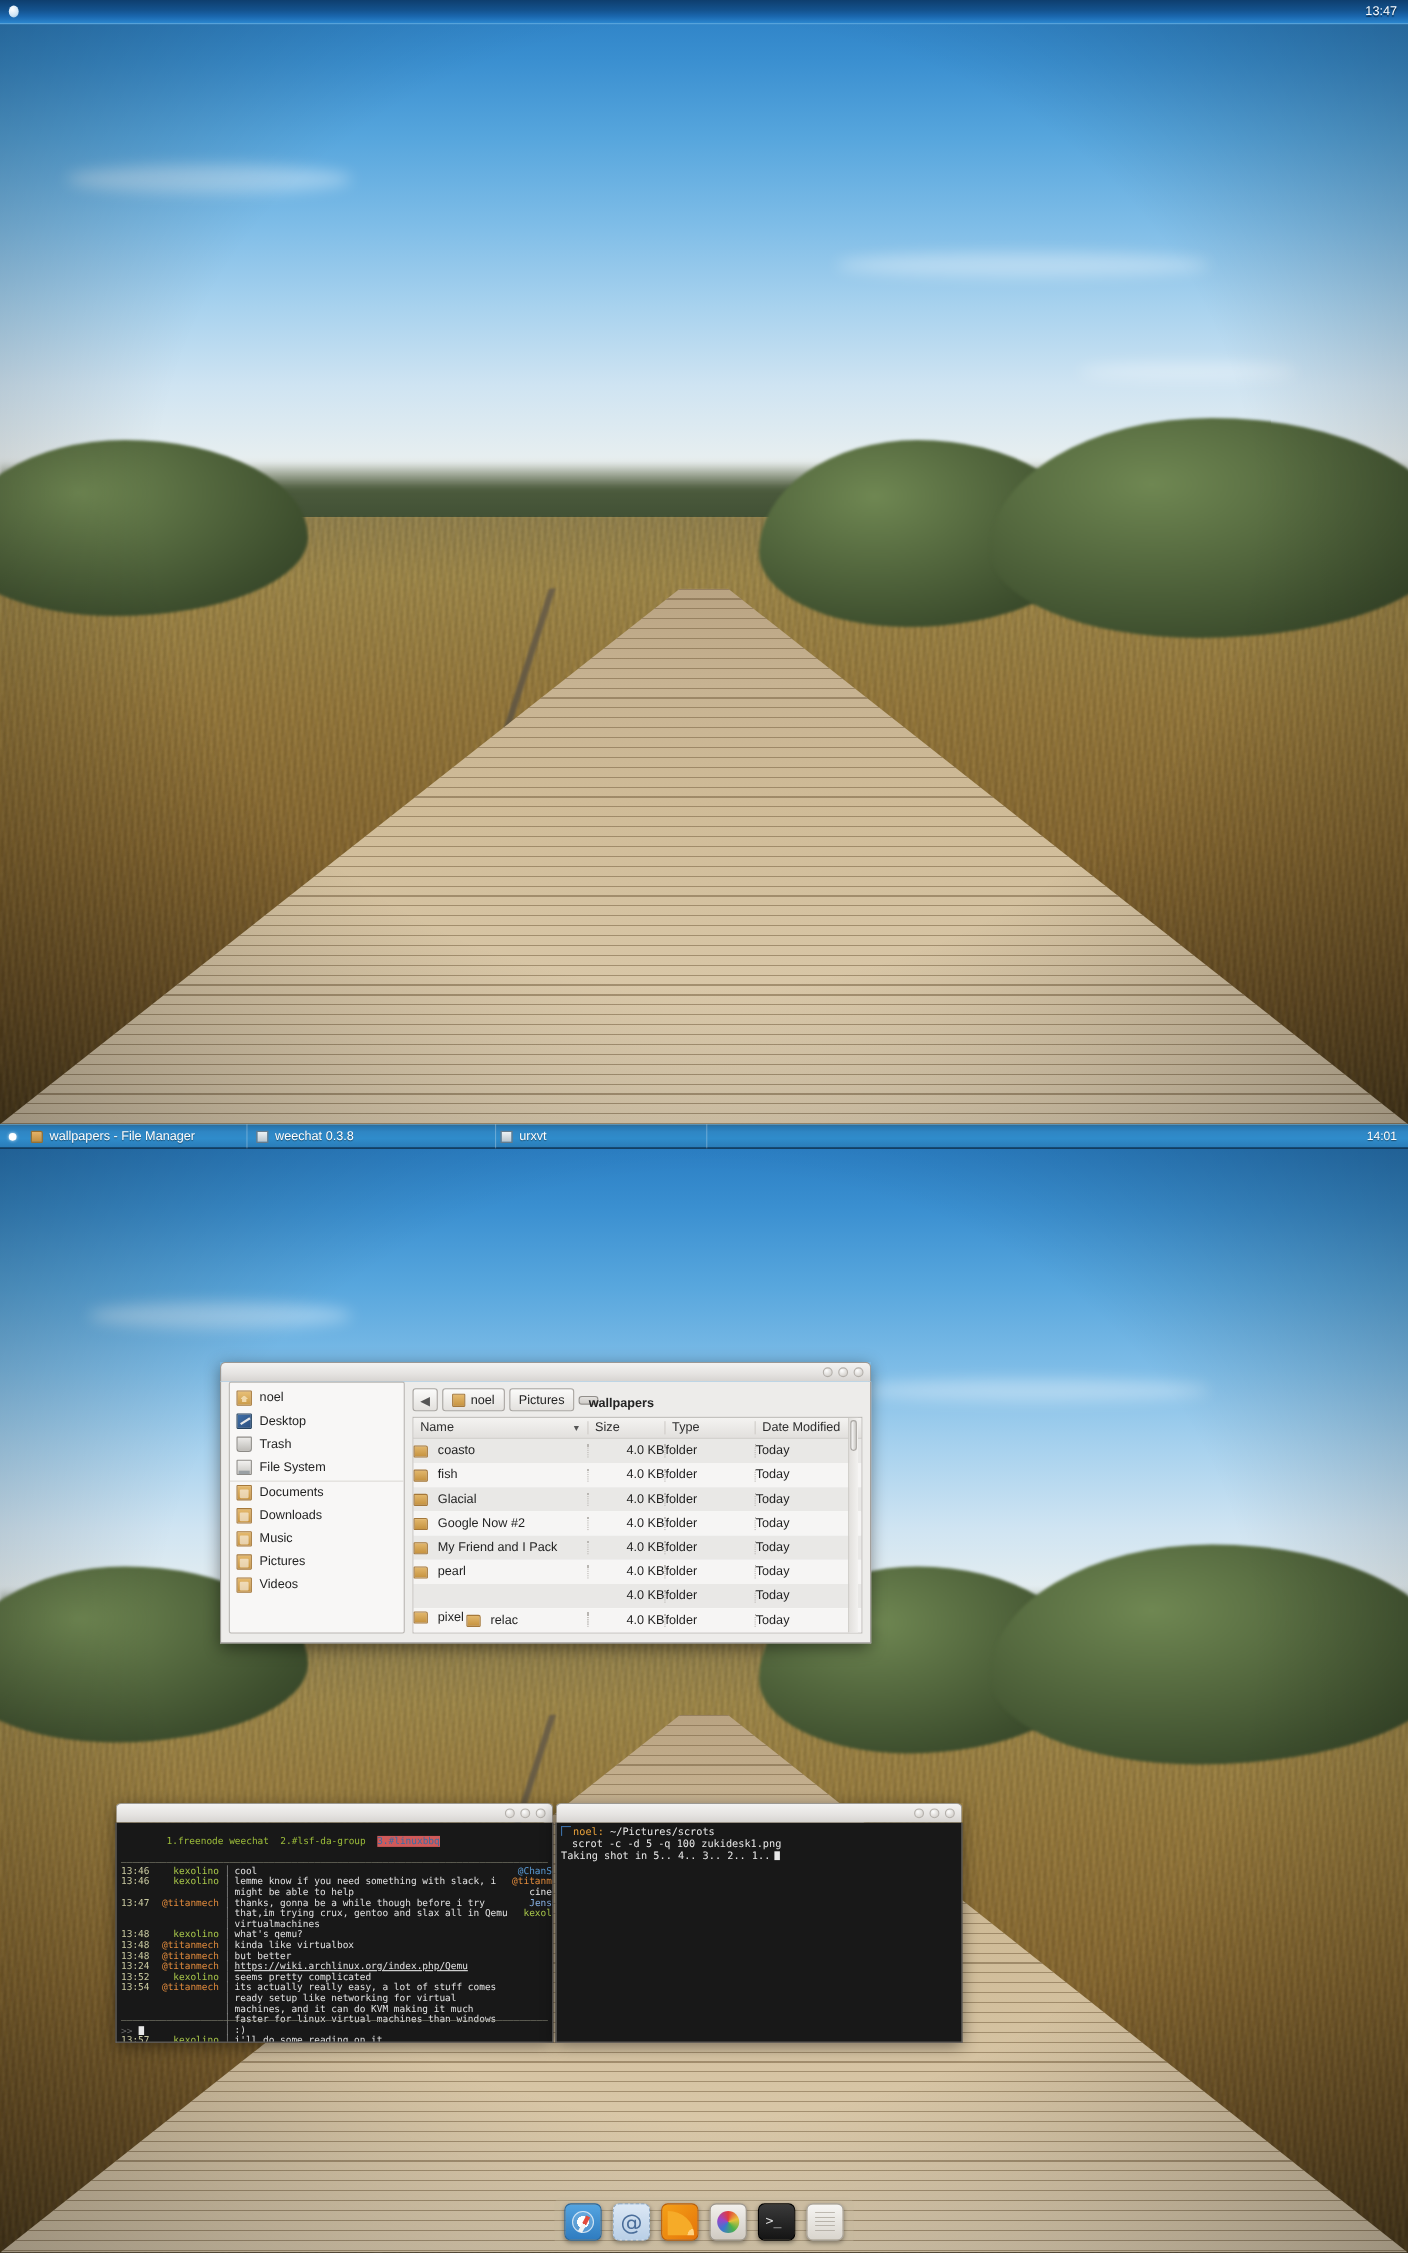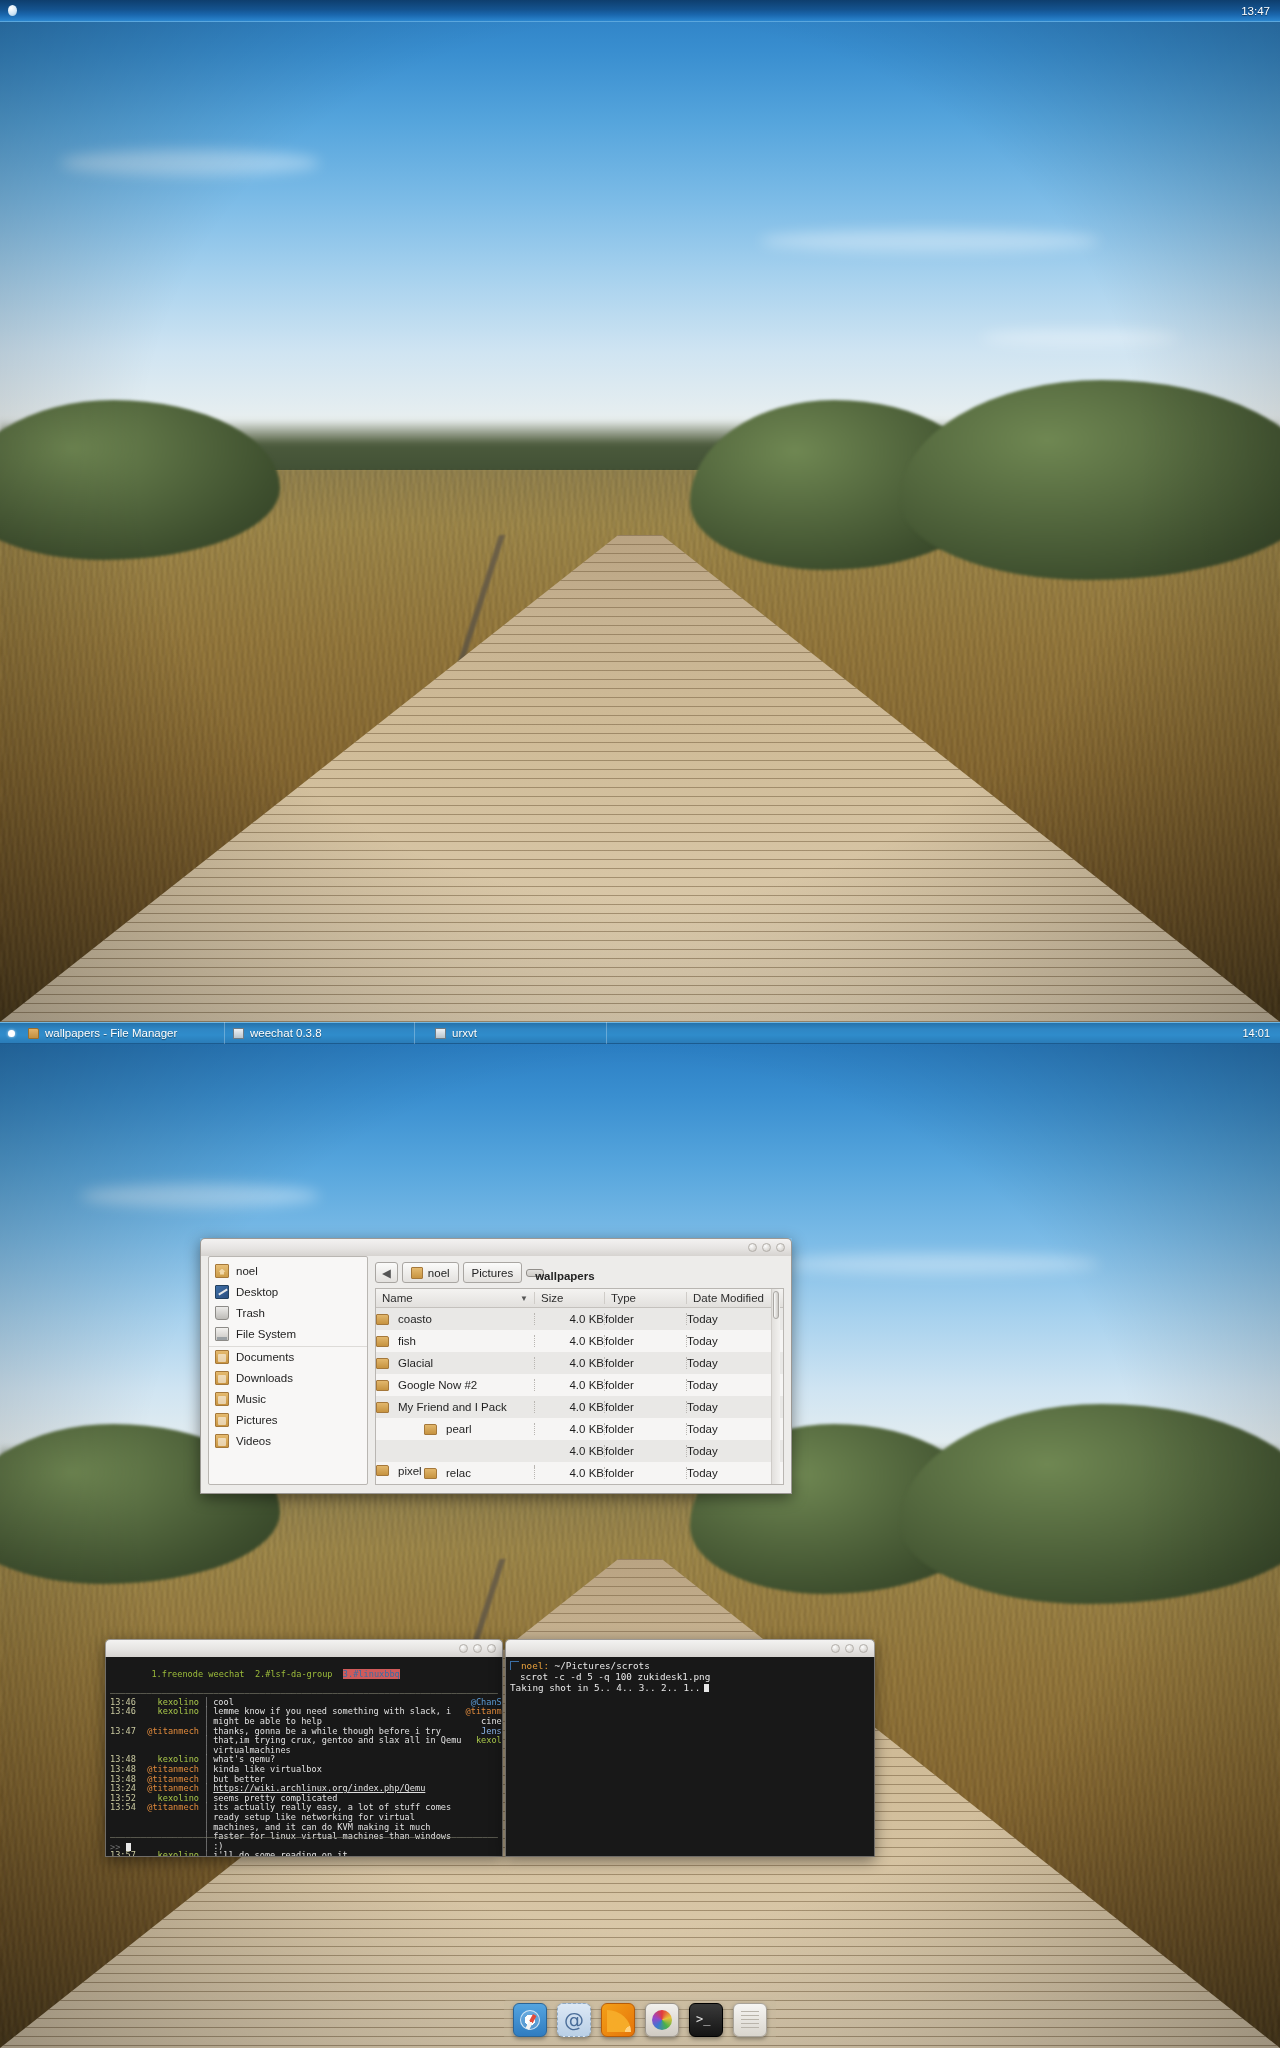--- a/index.html
+++ b/index.html
@@ -244,21 +244,21 @@
   <div class="taskbar" style="top:1022px;">
     <div class="dot"></div>
     <div class="tb-item" style="width:200px;">
       <span class="tb-ico folder"></span>
       <span>wallpapers - File Manager</span>
     </div>
     <div class="tb-item sep" style="width:190px; padding-left:8px;">
       <span class="tb-ico term"></span>
       <span>weechat 0.3.8</span>
     </div>
-    <div class="tb-item sep" style="width:192px; padding-left:20px;">
+    <div class="tb-item sep" style="width:192px; padding-left:4px;margin-left:36px;">
       <span class="tb-ico term"></span>
       <span>urxvt</span>
     </div>
     <div style="flex:1;border-left:1px solid rgba(255,255,255,.28);height:22px;"></div>
     <div class="clk">14:01</div>
   </div>
 
   <div class="wall" style="top:1044px; height:1004px;">
     <div class="sky"></div>
     <div class="cloudA" style="left:80px;top:140px;width:240px;height:24px;"></div>
@@ -384,21 +384,21 @@
             <div class="fm-row">
               <div class="c-name" style="justify-content:flex-start;">
                 <span class="rowfold"></span>
                 <span>My Friend and I Pack</span>
               </div>
               <div class="c-size">4.0 KB</div>
               <div class="c-type">folder</div>
               <div class="c-date">Today</div>
             </div>
             <div class="fm-row">
-              <div class="c-name" style="justify-content:flex-start;margin-left:48px;">
+              <div class="c-name" style="justify-content:flex-start;">
                 <span class="rowfold"></span>
                 <span>pearl</span>
               </div>
               <div class="c-size">4.0 KB</div>
               <div class="c-type">folder</div>
               <div class="c-date">Today</div>
             </div>
             <div class="fm-row">
               <div class="c-name" style="justify-content:flex-start;margin-top:39px;">
                 <span class="rowfold"></span>

